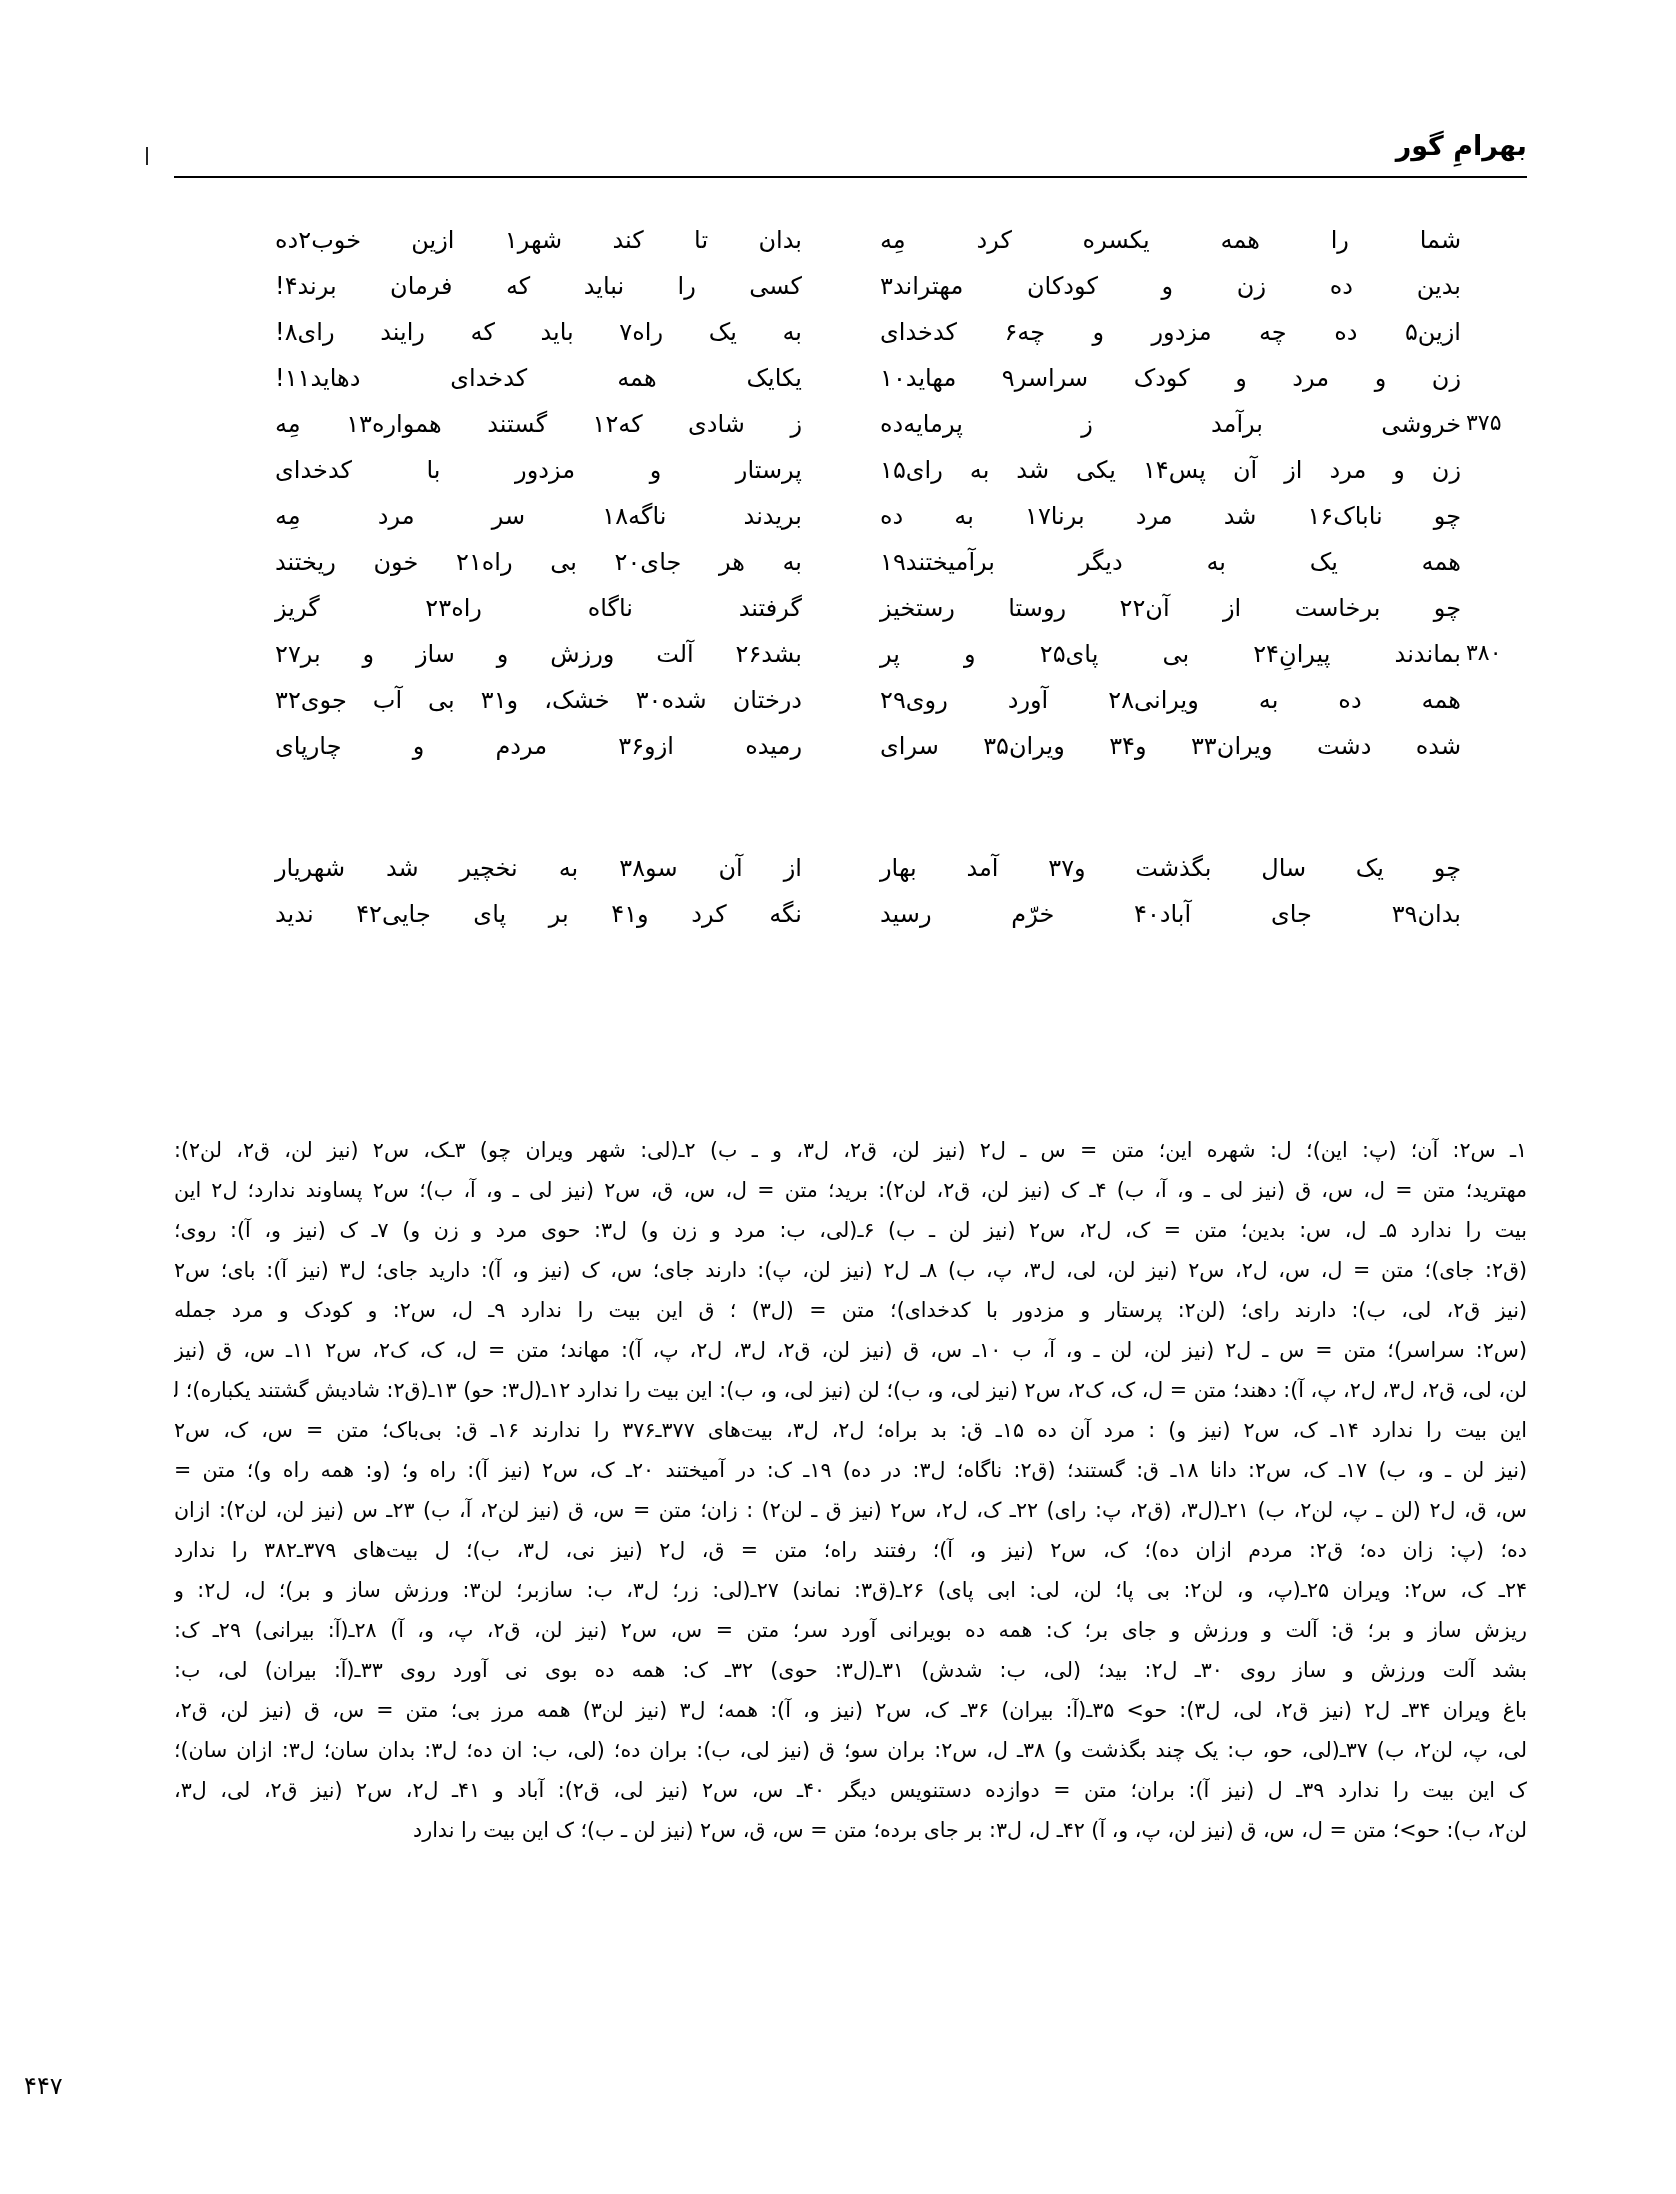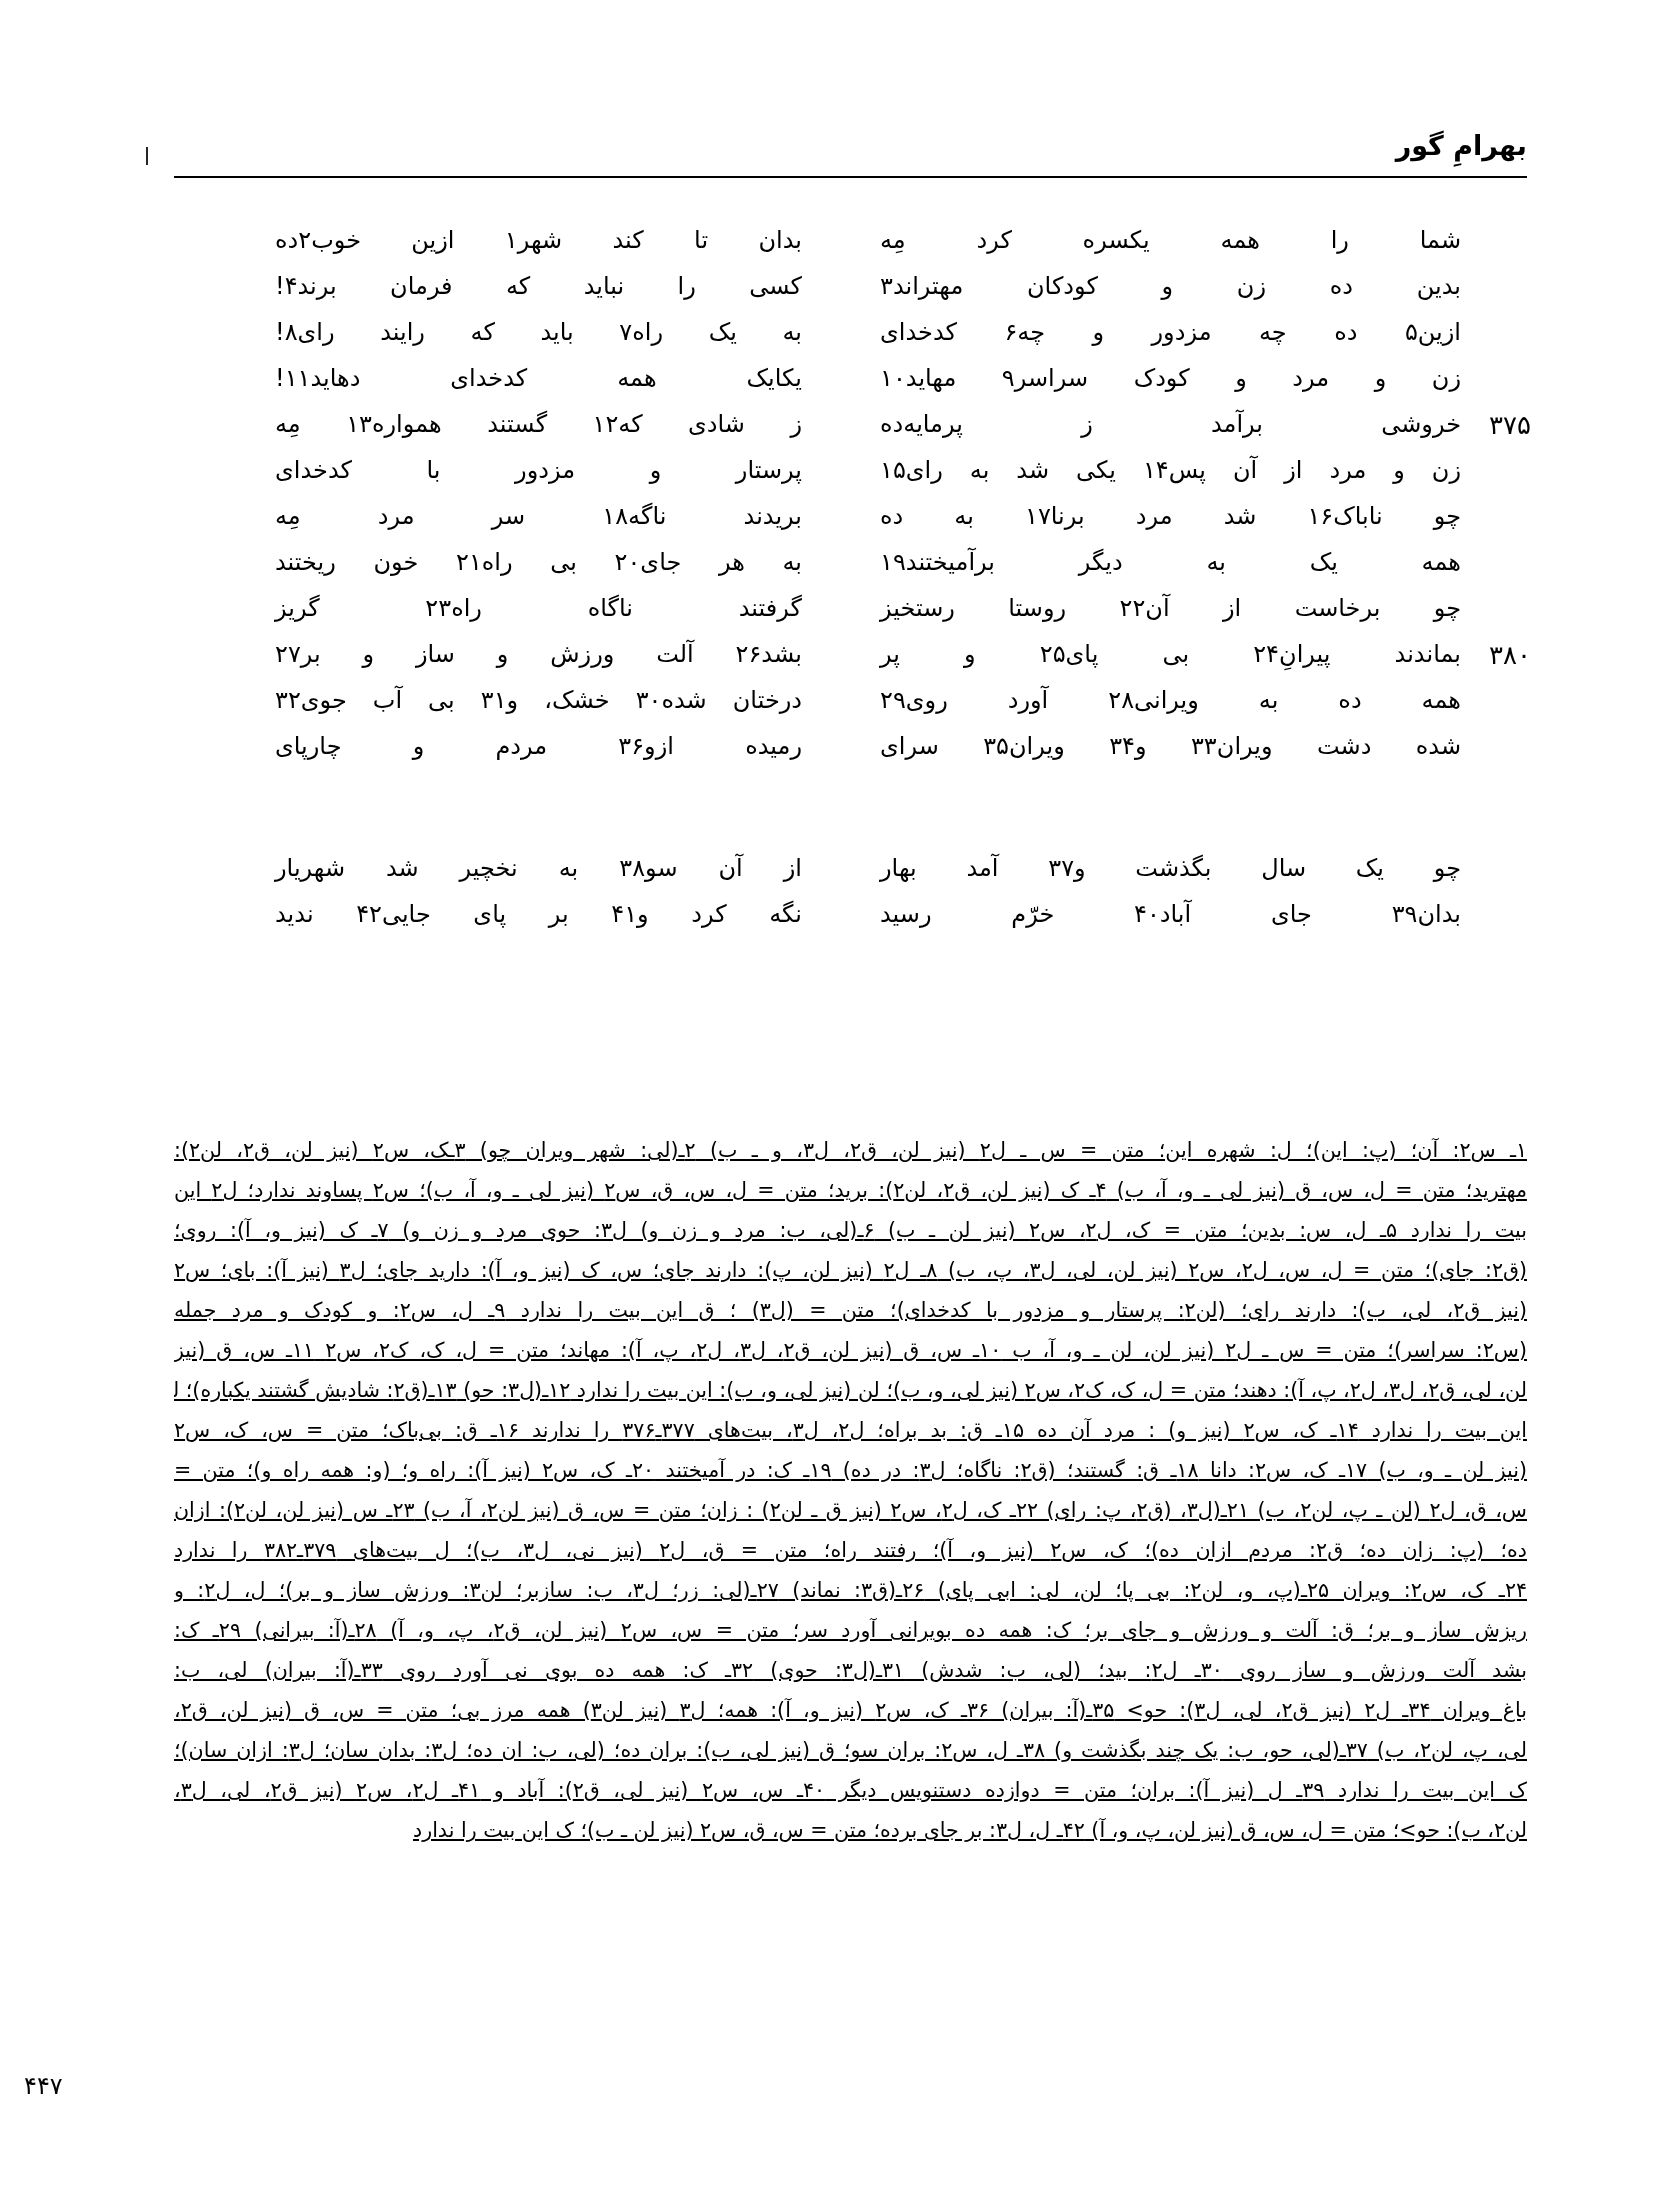--- a/index.html
+++ b/index.html
@@ -69,22 +69,22 @@
     height:46px;
     position:relative;
   }
   .couplet.gap-before{margin-top:76px;}
 
   .vnum{
     position:absolute;
     right:-4px;
     top:5.4px;
     width:65px;
-    font-size:26px;
-    text-align:right;
+    font-size:22px;
+    text-align:left;
     line-height:1;
   }
 
   .hemistich{
     font-size:24px;
     line-height:1;
     white-space:nowrap;
     position:relative;
     padding-top:5.4px;
   }
@@ -115,21 +115,20 @@
     text-align-last:justify;
     direction:rtl;
   }
   .apparatus p{
     margin:0;
     padding:0;
     text-align:justify;
     text-align-last:justify;
     white-space:nowrap;
     overflow:hidden;
-    text-decoration:underline;
   }
   .apparatus p.last{
     text-align-last:right;
   }
 
   
   .folio{
     position:absolute;
     top:2074px;
     left:0;right:0;

